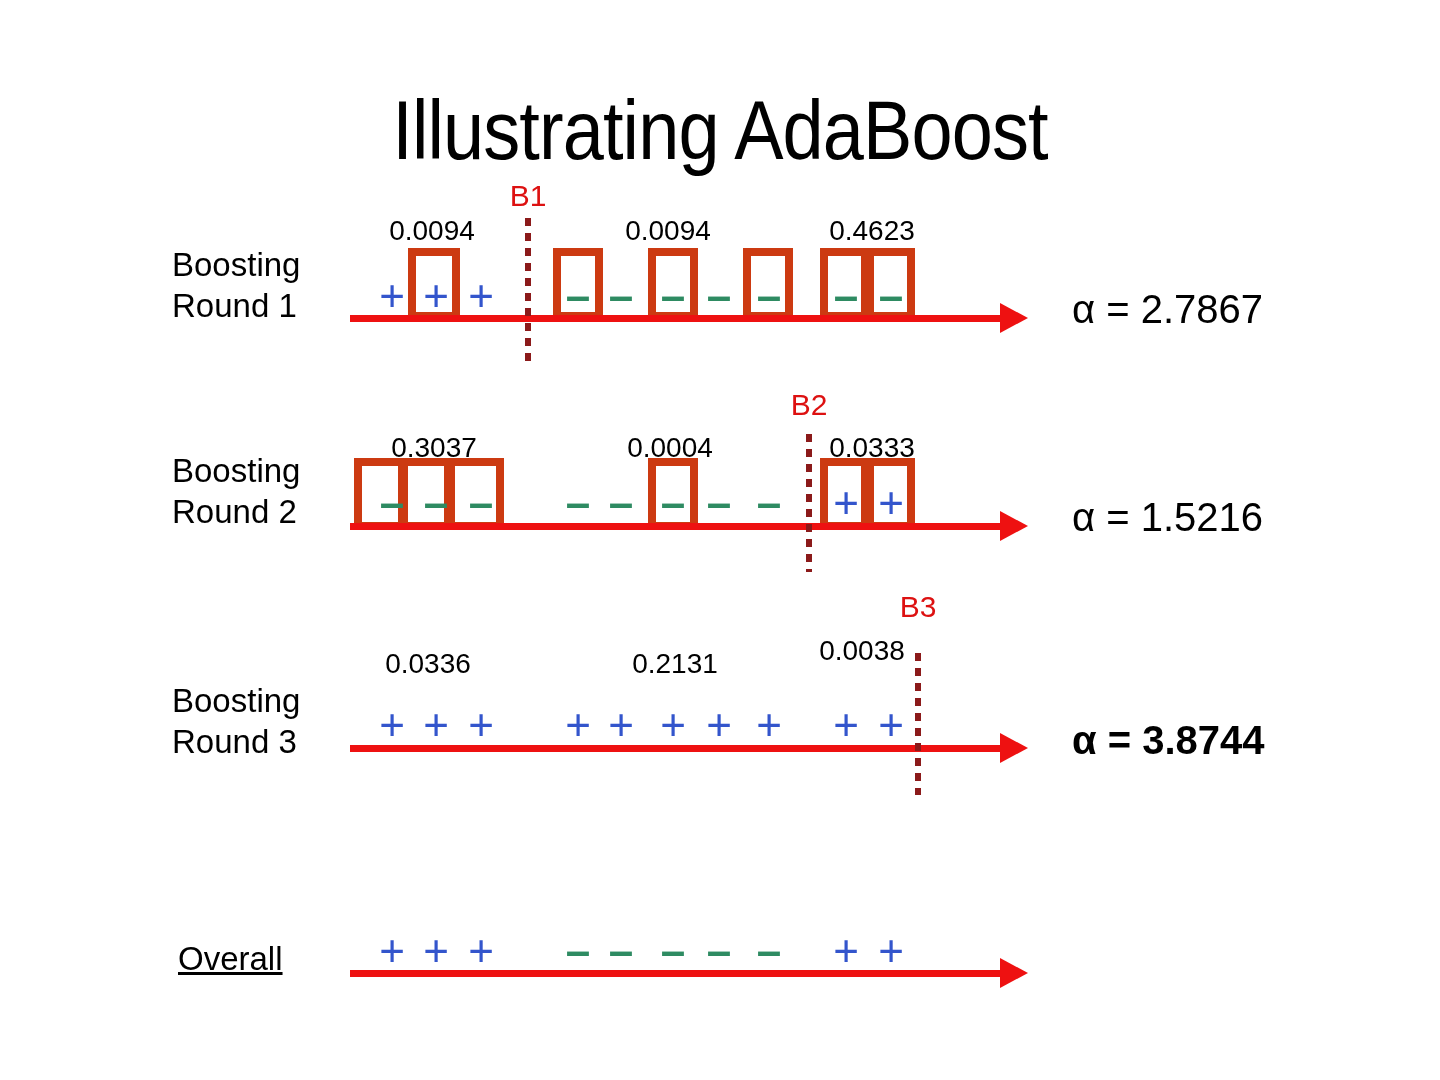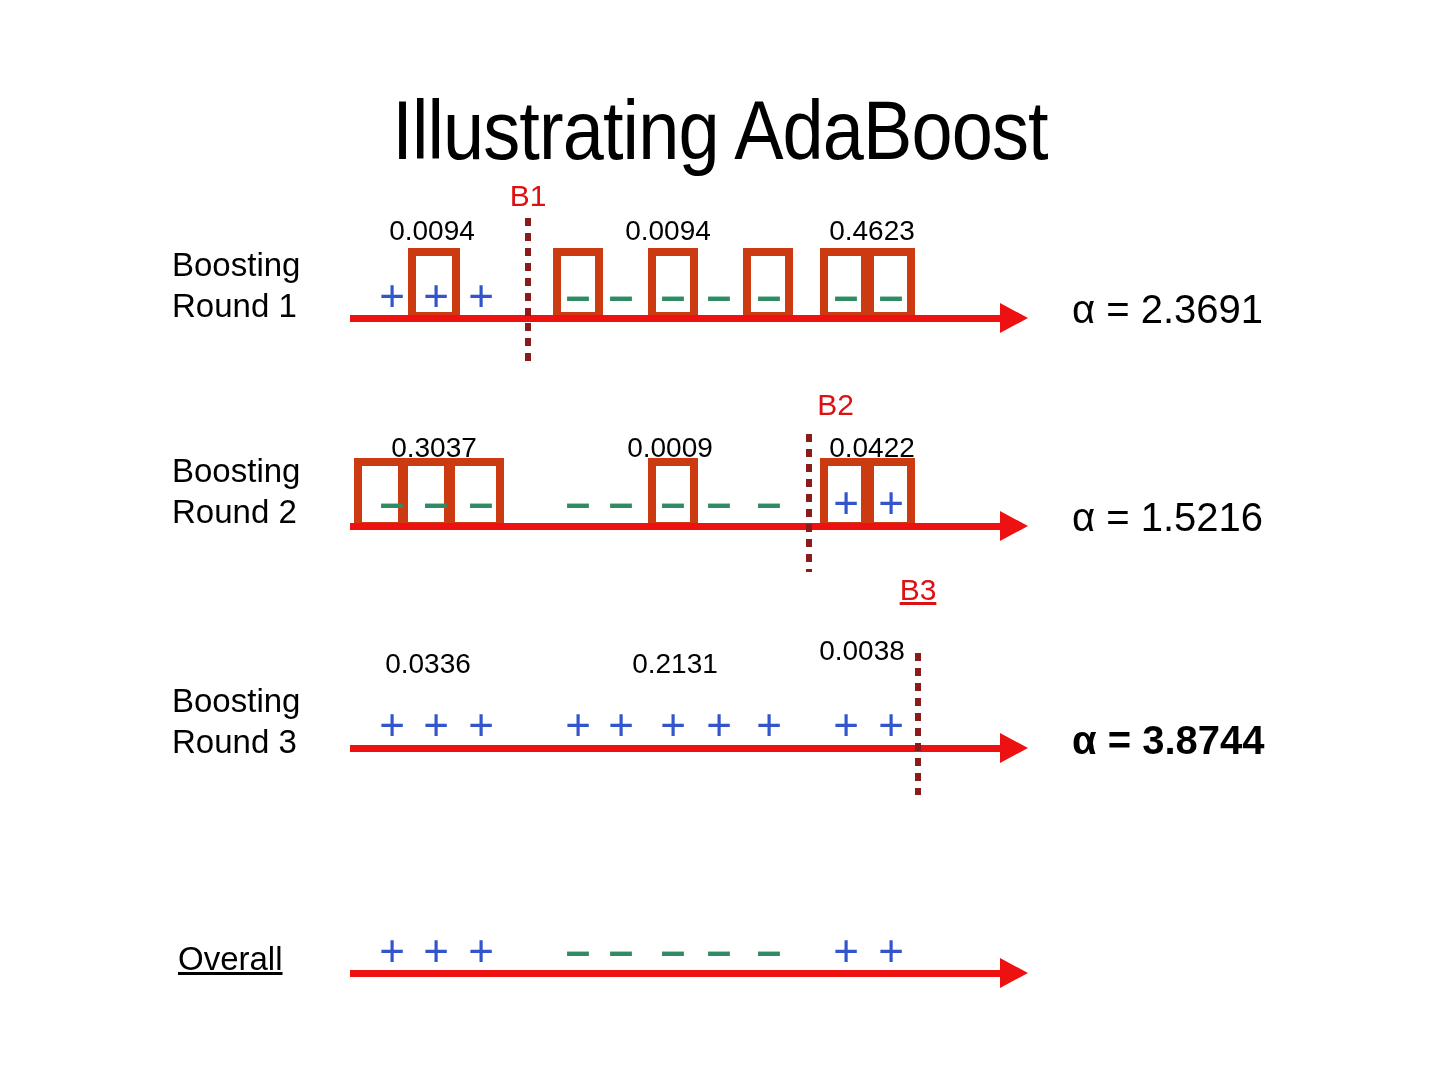--- a/index.html
+++ b/index.html
@@ -157,66 +157,66 @@
     <div class="sym sym-plus" style="left: 481px; top: 274px;">+</div>
     <div class="sym sym-minus" style="left: 578px; top: 274px;">–</div>
     <div class="sym sym-minus" style="left: 621px; top: 274px;">–</div>
     <div class="sym sym-minus" style="left: 673px; top: 274px;">–</div>
     <div class="sym sym-minus" style="left: 719px; top: 274px;">–</div>
     <div class="sym sym-minus" style="left: 769px; top: 274px;">–</div>
     <div class="sym sym-minus" style="left: 846px; top: 274px;">–</div>
     <div class="sym sym-minus" style="left: 891px; top: 274px;">–</div>
     <div class="divider" style="left: 525px; top: 218px; height: 148px;"></div>
     <div class="divider-label" style="left: 528px; top: 180px;">B1</div>
-    <div class="alpha" style="left: 1072px; top: 287px;">α = 2.3691</div>
+    <div class="alpha" style="left: 1072px; top: 287px;">α = 2.7867</div>
     <div class="row-label" style="left: 172px; top: 450px;">Boosting
 Round 2</div>
     <div class="weight" style="left: 434px; top: 433px;">0.3037</div>
-    <div class="weight" style="left: 670px; top: 433px;">0.0009</div>
-    <div class="weight" style="left: 872px; top: 433px;">0.0422</div>
+    <div class="weight" style="left: 670px; top: 433px;">0.0004</div>
+    <div class="weight" style="left: 872px; top: 433px;">0.0333</div>
     <div class="box" style="left: 354px; top: 458px; width: 52px; height: 72px;"></div>
     <div class="box" style="left: 400px; top: 458px; width: 52px; height: 72px;"></div>
     <div class="box" style="left: 447px; top: 458px; width: 57px; height: 72px;"></div>
     <div class="box" style="left: 648px; top: 458px; width: 50px; height: 72px;"></div>
     <div class="box" style="left: 820px; top: 458px; width: 49px; height: 72px;"></div>
     <div class="box" style="left: 866px; top: 458px; width: 49px; height: 72px;"></div>
     <div class="axis" style="left: 350px; top: 523px; width: 650px;"></div>
     <div class="axis-head" style="left: 1000px; top: 511px;"></div>
     <div class="sym sym-minus" style="left: 392px; top: 481px;">–</div>
     <div class="sym sym-minus" style="left: 436px; top: 481px;">–</div>
     <div class="sym sym-minus" style="left: 481px; top: 481px;">–</div>
     <div class="sym sym-minus" style="left: 578px; top: 481px;">–</div>
     <div class="sym sym-minus" style="left: 621px; top: 481px;">–</div>
     <div class="sym sym-minus" style="left: 673px; top: 481px;">–</div>
     <div class="sym sym-minus" style="left: 719px; top: 481px;">–</div>
     <div class="sym sym-minus" style="left: 769px; top: 481px;">–</div>
     <div class="sym sym-plus" style="left: 846px; top: 481px;">+</div>
     <div class="sym sym-plus" style="left: 891px; top: 481px;">+</div>
     <div class="divider" style="left: 806px; top: 434px; height: 138px;"></div>
-    <div class="divider-label" style="left: 809px; top: 389px; text-align: right;">B2</div>
+    <div class="divider-label" style="left: 809px; top: 389px;">B2</div>
     <div class="alpha" style="left: 1072px; top: 495px;">α = 1.5216</div>
     <div class="row-label" style="left: 172px; top: 680px;">Boosting
 Round 3</div>
     <div class="weight" style="left: 428px; top: 649px;">0.0336</div>
     <div class="weight" style="left: 675px; top: 649px;">0.2131</div>
     <div class="weight" style="left: 862px; top: 636px;">0.0038</div>
     <div class="axis" style="left: 350px; top: 745px; width: 650px;"></div>
     <div class="axis-head" style="left: 1000px; top: 733px;"></div>
     <div class="sym sym-plus" style="left: 392px; top: 703px;">+</div>
     <div class="sym sym-plus" style="left: 436px; top: 703px;">+</div>
     <div class="sym sym-plus" style="left: 481px; top: 703px;">+</div>
     <div class="sym sym-plus" style="left: 578px; top: 703px;">+</div>
     <div class="sym sym-plus" style="left: 621px; top: 703px;">+</div>
     <div class="sym sym-plus" style="left: 673px; top: 703px;">+</div>
     <div class="sym sym-plus" style="left: 719px; top: 703px;">+</div>
     <div class="sym sym-plus" style="left: 769px; top: 703px;">+</div>
     <div class="sym sym-plus" style="left: 846px; top: 703px;">+</div>
     <div class="sym sym-plus" style="left: 891px; top: 703px;">+</div>
     <div class="divider" style="left: 915px; top: 653px; height: 142px;"></div>
-    <div class="divider-label" style="left: 918px; top: 574px; text-decoration: underline;">B3</div>
+    <div class="divider-label" style="left: 918px; top: 591px;">B3</div>
     <div class="alpha" style="left: 1072px; top: 718px; font-weight: bold;">α = 3.8744</div>
     <div class="row-label" style="left: 178px; top: 938px; text-decoration: underline;">Overall</div>
     <div class="axis" style="left: 350px; top: 970px; width: 650px;"></div>
     <div class="axis-head" style="left: 1000px; top: 958px;"></div>
     <div class="sym sym-plus" style="left: 392px; top: 929px;">+</div>
     <div class="sym sym-plus" style="left: 436px; top: 929px;">+</div>
     <div class="sym sym-plus" style="left: 481px; top: 929px;">+</div>
     <div class="sym sym-minus" style="left: 578px; top: 929px;">–</div>
     <div class="sym sym-minus" style="left: 621px; top: 929px;">–</div>
     <div class="sym sym-minus" style="left: 673px; top: 929px;">–</div>

